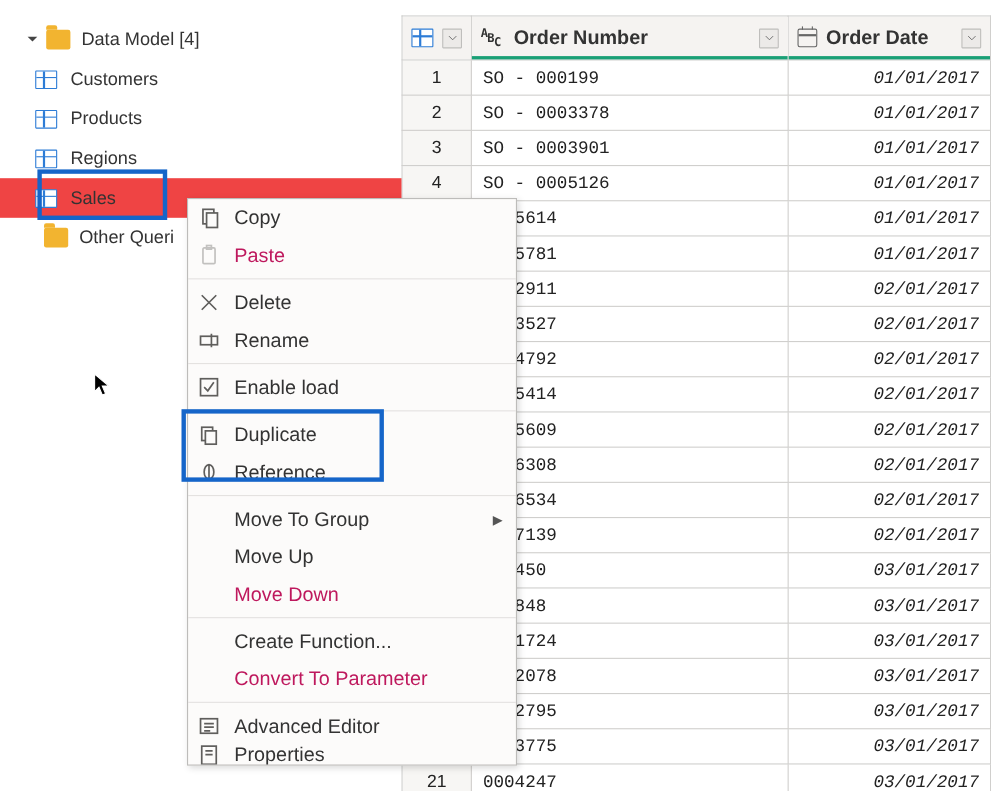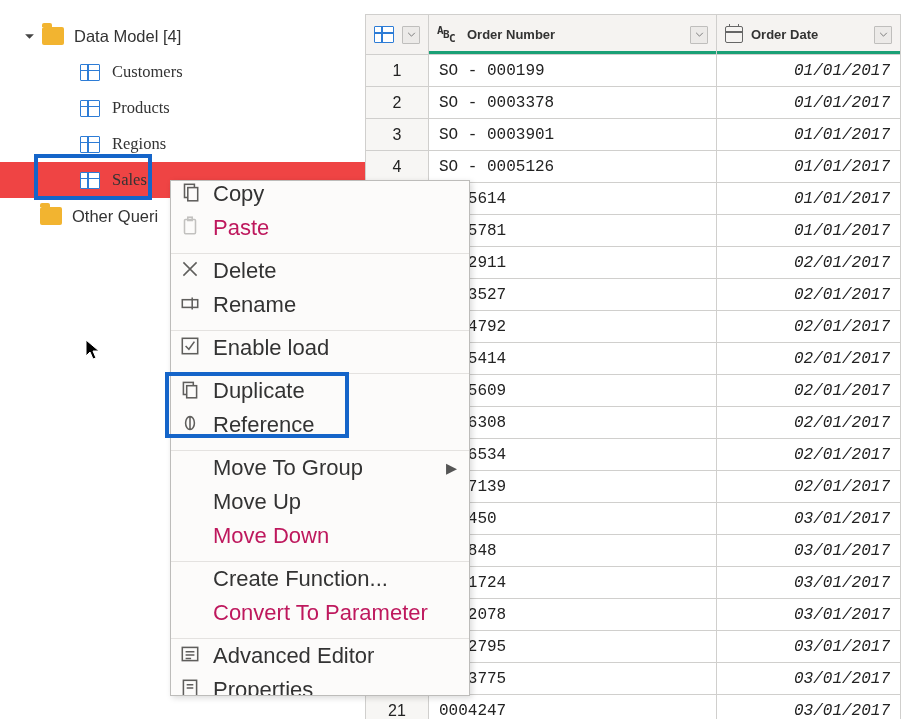--- a/index.html
+++ b/index.html
@@ -32,21 +32,21 @@
   .folder {
     width: 22px; height: 18px; background: #f2b430; border-radius: 2px;
     position: relative; margin-right: 10px;
   }
   .folder::before {
     content: ""; position: absolute; top: -4px; left: 0; width: 10px; height: 4px;
     background: #f2b430; border-radius: 2px 2px 0 0;
   }
   .tree-item {
     display: flex; align-items: center;
-    height: 36px; padding-left: 80px; font-family: Liberation Serif, serif;
+    height: 36px; padding-left: 32px;
   }
   .tree-item.selected { background: #ef4444; }
   .tbl-icon {
     width: 20px; height: 17px; border: 1.5px solid #2d7cd6; border-radius: 1px;
     margin-right: 12px; background: #fff; position: relative;
   }
   .tbl-icon::before {
     content:""; position:absolute; left:0; right:0; top:5px; height:1.5px; background:#2d7cd6;
   }
   .tbl-icon::after {
@@ -76,21 +76,21 @@
     width:18px; height:17px; border:1.5px solid #666; border-radius:2px;
     position:relative;
   }
   .cal-icon::before {
     content:""; position:absolute; left:0; right:0; top:4px; height:1.5px; background:#666;
   }
   .cal-icon::after {
     content:""; position:absolute; left:3px; right:3px; top:-3px; height:3px;
     border-left:1.5px solid #666; border-right:1.5px solid #666;
   }
-  .th-name { flex:1; font-size: 13px; color:#333; }
+  .th-name { flex:1; font-size: 18px; color:#333; }
   .dd-btn {
     width:18px; height:18px; border:1px solid #bfbebc; background:#eceae8;
     display:flex; align-items:center; justify-content:center;
     border-radius:1px;
   }
   .dd-btn svg { width:9px; height:5px; }
   .underl { position:absolute; left:0; right:0; bottom:0; height:3px; background:#1aa076; }
   .grid tbody td {
     height: 32px; font-size: 16px; color:#222;
   }
@@ -99,22 +99,22 @@
   td.date { font-family: "Consolas","Courier New",monospace; text-align:right; padding-right:10px; font-style: italic; margin-left: 44px;}
 
   
   .ctx {
     position: absolute; left: 170px; top: 180px; width: 300px;
     background:#fcfbfa; border:1px solid #bdbcba;
     box-shadow: 2px 2px 6px rgba(0,0,0,.15);
     z-index: 50;
   }
   .ctx-row {
-    display:flex; height:34px;
-    padding: 0 12px 0 8px; gap:12px; font-size:22px; color:#333;
+    display:flex; align-items:center; height:34px;
+    padding: 0 12px 0 8px; gap:12px; font-size:18px; color:#333;
     position:relative;
   }
   .ctx-row.disabled { color:#be185d; }
   .ctx-row.disabled .ci svg { stroke:#c2c1bf; fill:none; }
   .ctx-sep { height:1px; background:#e4e2e0; margin:4px 0; }
   .ci { width:22px; height:22px; display:flex; align-items:center; justify-content:center; }
   .ci svg { stroke:#5f5e5c; stroke-width:1.4; fill:none; }
   .ctx .arrow { margin-left:auto; color:#555; }
   .cursor {
     position:absolute; left:84px; top:176px; z-index:60;

